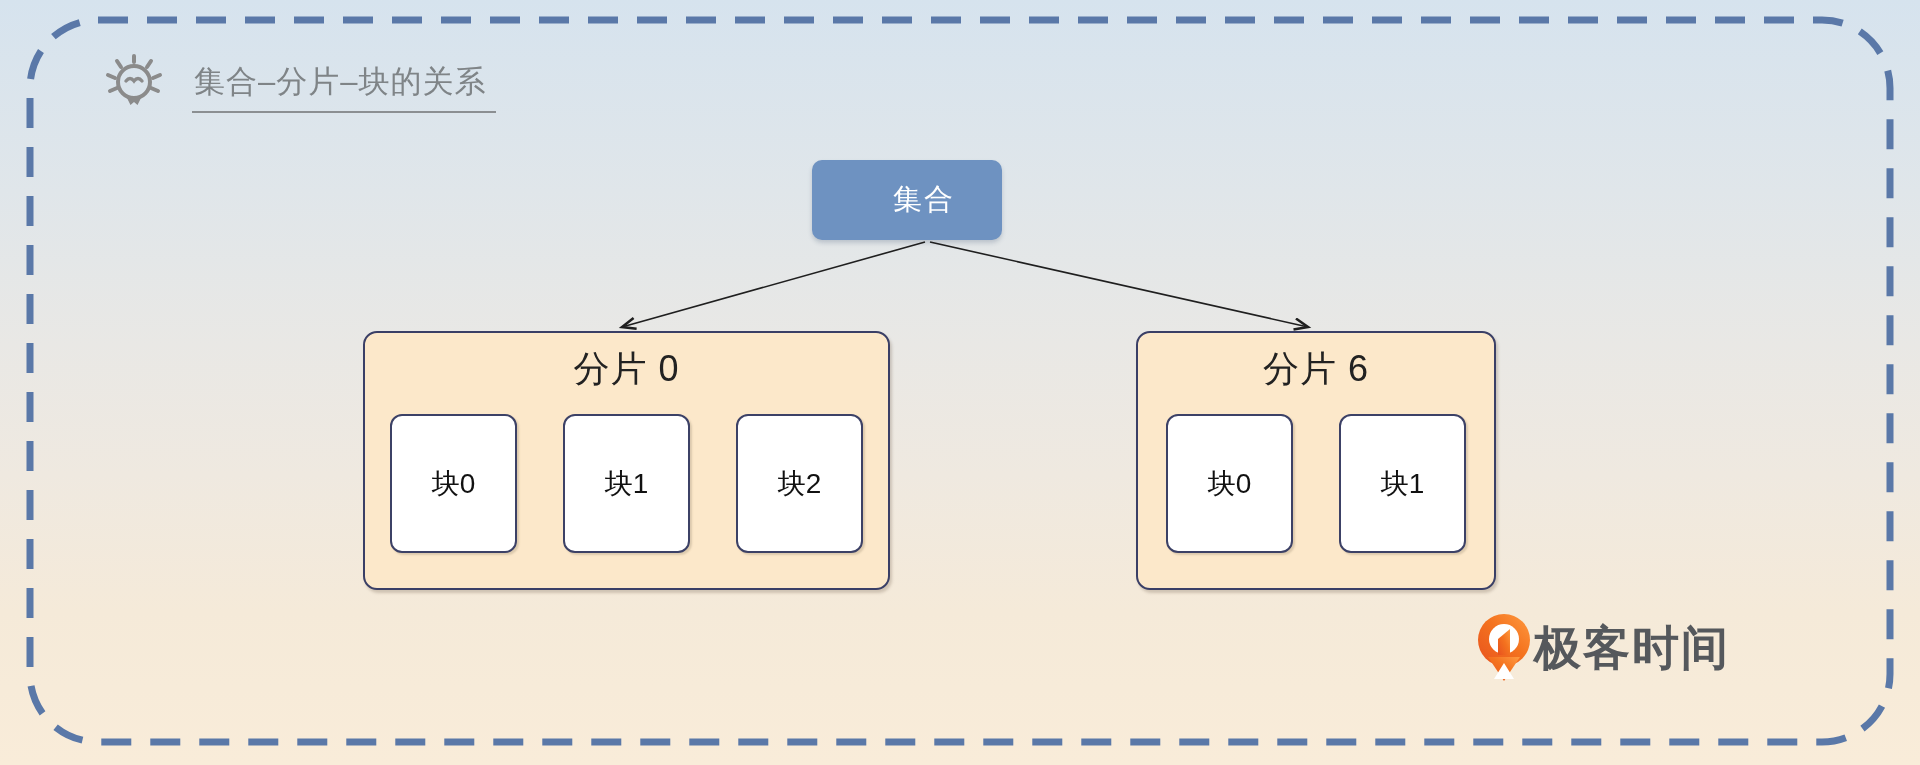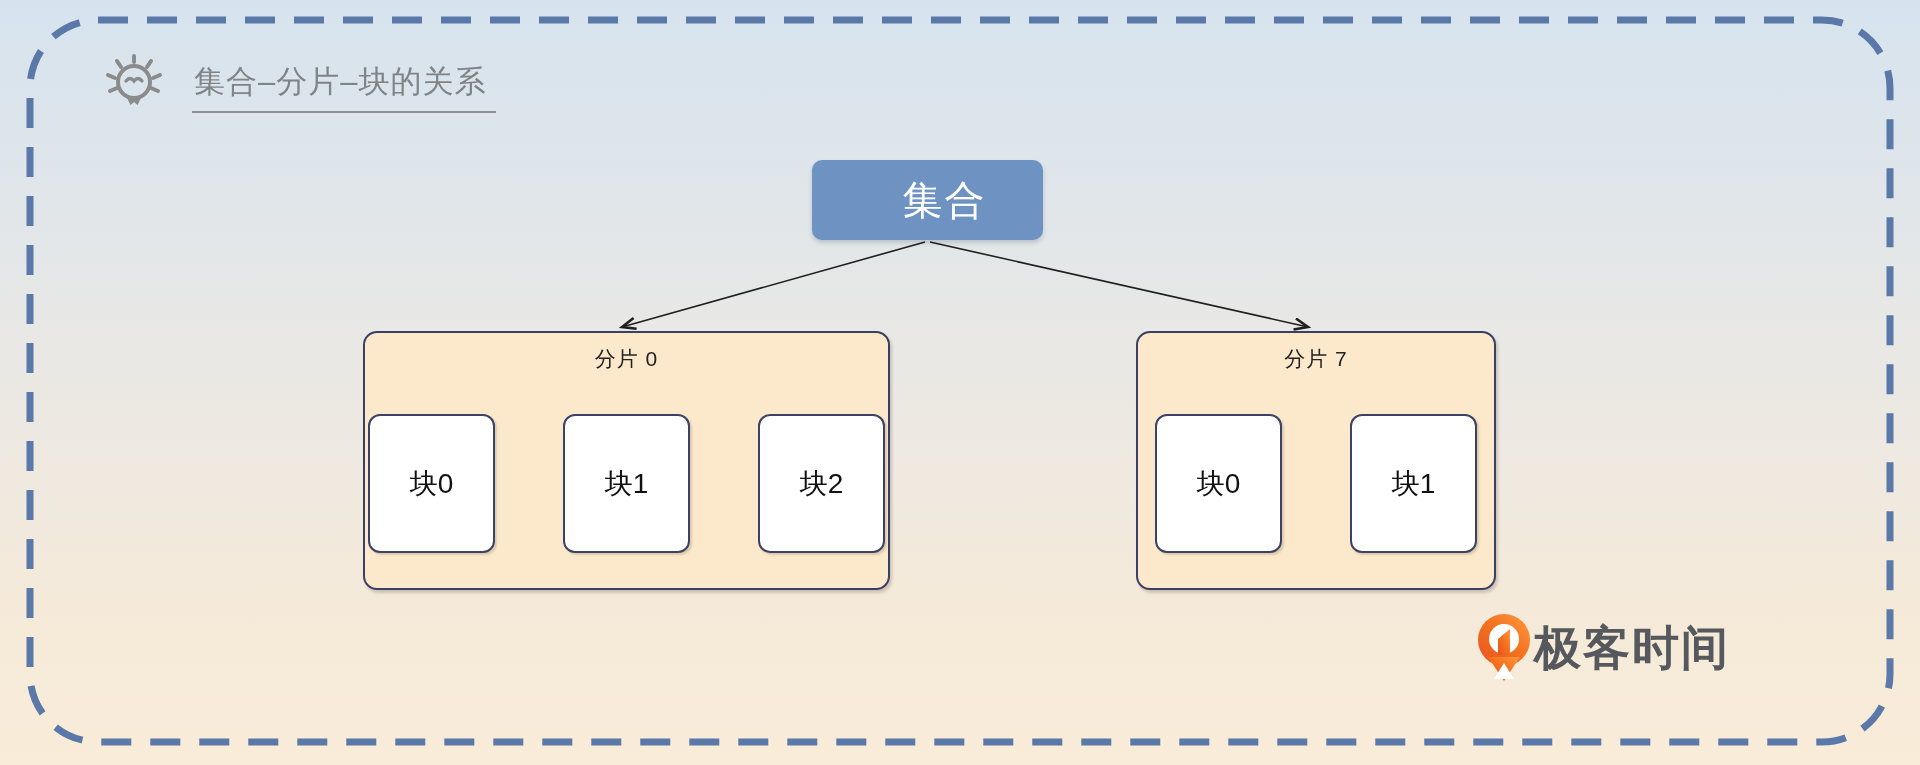--- a/index.html
+++ b/index.html
@@ -39,57 +39,57 @@
     font-size: 31px;
     color: #7f8487;
     letter-spacing: 1px;
     border-bottom: 2px solid #8b8f92;
     padding: 0 10px 8px 2px;
   }
   
   .collection-node {
     position: absolute;
     left: 812px; top: 160px;
-    width: 231px; height: 80px;
+    width: 190px; height: 80px;
     background: #6e92c1;
     border-radius: 10px;
     display: flex;
     align-items: center;
     justify-content: center;
     color: #ffffff;
-    font-size: 40px;
+    font-size: 29px;
     letter-spacing: 2px;
     box-shadow: 0 3px 4px rgba(70, 90, 120, 0.25);
     padding-left: 34px;
   }
   
   .shard {
     position: absolute;
     top: 331px;
     height: 259px;
     background: #fce8ca;
     border: 2px solid #3a3f66;
     border-radius: 14px;
     box-shadow: 2px 3px 3px rgba(110, 95, 75, 0.28);
   }
   .shard-0 { left: 363px; width: 527px; }
   .shard-1 { left: 1136px; width: 360px; }
   .shard-title {
     margin-top: 12px;
     text-align: center;
-    font-size: 21px;
+    font-size: 36px;
     color: #222222;
     letter-spacing: 1px;
   }
   .chunk-row {
     position: absolute;
     left: 0; right: 0; top: 81px;
     display: flex;
     justify-content: center;
-    gap: 68px;
+    gap: 46px;
   }
   .chunk {
     width: 127px; height: 139px;
     background: #ffffff;
     border: 2px solid #3c4166;
     border-radius: 12px;
     display: flex;
     align-items: center;
     justify-content: center;
     font-size: 28px;
@@ -151,21 +151,21 @@
   <div class="shard shard-0">
     <div class="shard-title">分片 0</div>
     <div class="chunk-row">
       <div class="chunk">块0</div>
       <div class="chunk">块1</div>
       <div class="chunk">块2</div>
     </div>
   </div>
 
   <div class="shard shard-1">
-    <div class="shard-title">分片 7</div>
+    <div class="shard-title">分片 6</div>
     <div class="chunk-row">
       <div class="chunk">块0</div>
       <div class="chunk">块1</div>
     </div>
   </div>
 
   <div class="brand">
     <svg class="brand-icon" viewBox="0 0 60 70">
       <defs>
         <linearGradient id="gtOrange" x1="0" y1="1" x2="1" y2="0">

